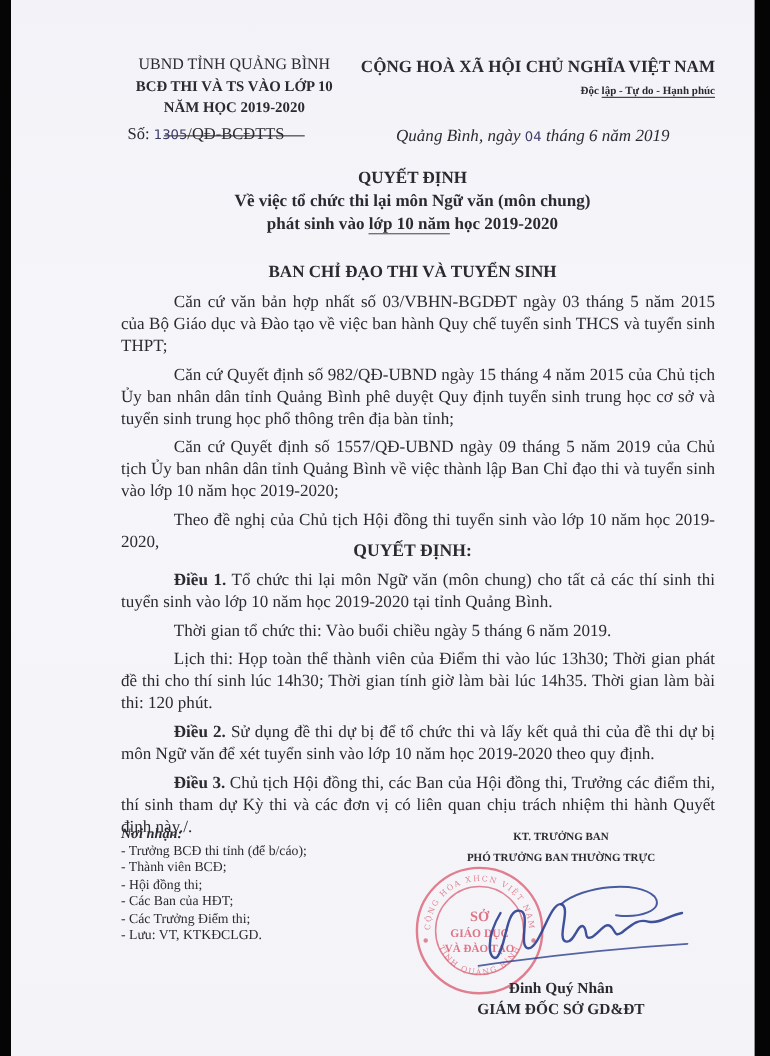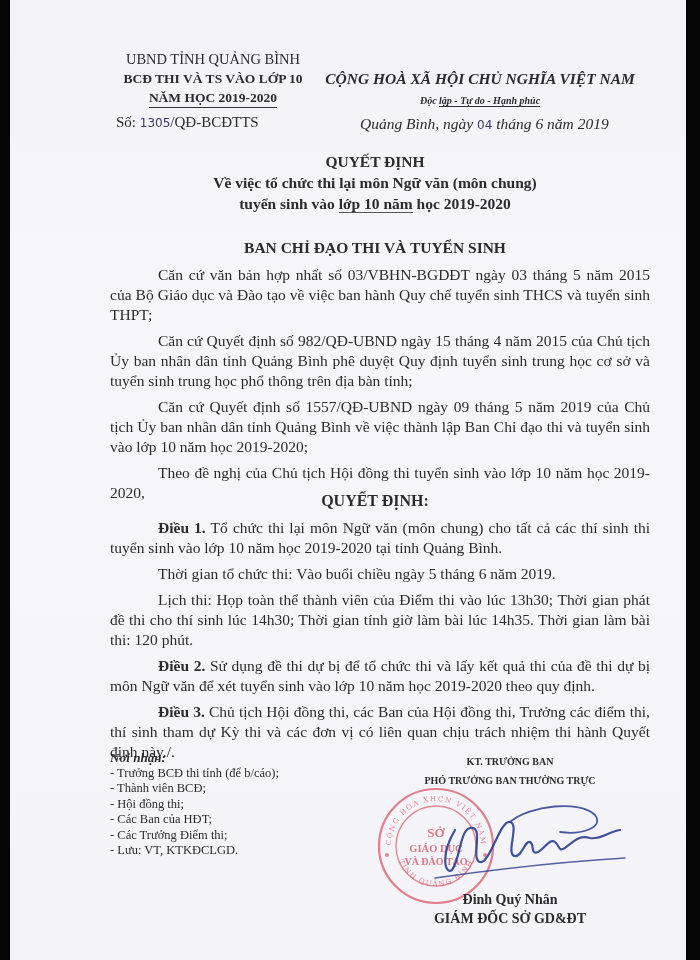--- a/index.html
+++ b/index.html
@@ -11,24 +11,24 @@
     }
     .page {
       position: absolute; left: 10px; top: 0; width: 676px; height: 960px;
       background: linear-gradient(180deg, #f3f2f8 0%, #f6f6fa 40%, #f4f4f8 100%);
       overflow: hidden;
     }
     .abs { position: absolute; }
     .hdr-left { left: 98px; top: 50px; width: 210px; text-align: center; font-size: 14.5px; line-height: 19px; }
     .hdr-left .l1 { font-weight: normal; }
     .hdr-left .l2, .hdr-left .l3 { font-weight: bold; font-size: 13.5px; }
-    .hdr-left .l3 span { border-bottom: 1.5px solid #333; padding-bottom: 2px; }
+    .hdr-left .l3 span { border-bottom: 1.5px solid #333; padding-bottom: 18px; }
     .so-line { left: 106px; top: 114px; font-size: 15px; }
     .so-line .hand { font-family: "DejaVu Sans", sans-serif; font-size: 12px; color: #3a3a6a; letter-spacing: 0px; text-align: right; }
-    .hdr-right { left: 300px; top: 68px; width: 340px; text-align: center; font-size: 15.5px; line-height: 22px; font-weight: bold; font-style: italic; }
+    .hdr-right { left: 300px; top: 50px; width: 340px; text-align: right; font-size: 15.5px; line-height: 22px; font-weight: bold; }
     .hdr-right .l2 { font-size: 10px; }
     .hdr-right .l2 span.u { border-bottom: 1.5px solid #333; }
     .date-line { left: 350px; top: 115px; width: 300px; font-size: 15.5px; font-style: italic; }
     .date-line .hand { font-style: normal; font-family: "DejaVu Sans", sans-serif; font-size: 12px; color: #3a3a6a; }
     .title-block { left: 90px; top: 151px; width: 550px; text-align: center; font-weight: bold; font-size: 15.5px; line-height: 21px; }
     .title-block .u { border-bottom: 1.5px solid #555; }
     .board { left: 90px; top: 239px; width: 550px; text-align: center; font-weight: bold; font-size: 15.5px; }
     .body { left: 100px; width: 540px; font-size: 15.5px; line-height: 20px; text-align: justify; }
     .body p { margin: 0; text-indent: 48px; }
     .decision-hd { left: 90px; top: 492px; width: 550px; text-align: center; font-weight: bold; font-size: 16px; }
@@ -57,21 +57,21 @@
     <div>CỘNG HOÀ XÃ HỘI CHỦ NGHĨA VIỆT NAM</div>
     <div class="l2"><span>Độc </span><span class="u">lập - Tự do - Hạnh phúc</span></div>
   </div>
   <div class="abs date-line">
     <span>Quảng Bình, ngày </span><span class="hand">04</span><span> tháng 6 năm 2019</span>
   </div>
 
   <div class="abs title-block">
     <div>QUYẾT ĐỊNH</div>
     <div>Về việc tổ chức thi lại môn Ngữ văn (môn chung)</div>
-    <div><span>tuyển sinh vào </span><span class="u">lớp 10 năm</span><span> học 2019-2020</span></div>
+    <div><span>phát sinh vào </span><span class="u">lớp 10 năm</span><span> học 2019-2020</span></div>
   </div>
 
   <div class="abs board">BAN CHỈ ĐẠO THI VÀ TUYỂN SINH</div>
 
   <div class="abs body" style="top:265px">
     <p style="margin-bottom:6px">Căn cứ văn bản hợp nhất số 03/VBHN-BGDĐT ngày 03 tháng 5 năm 2015 của Bộ Giáo dục và Đào tạo về việc ban hành Quy chế tuyển sinh THCS và tuyển sinh THPT;</p>
     <p style="margin-bottom:6px">Căn cứ Quyết định số 982/QĐ-UBND ngày 15 tháng 4 năm 2015 của Chủ tịch Ủy ban nhân dân tỉnh Quảng Bình phê duyệt Quy định tuyển sinh trung học cơ sở và tuyển sinh trung học phổ thông trên địa bàn tỉnh;</p>
     <p style="margin-bottom:6px">Căn cứ Quyết định số 1557/QĐ-UBND ngày 09 tháng 5 năm 2019 của Chủ tịch Ủy ban nhân dân tỉnh Quảng Bình về việc thành lập Ban Chỉ đạo thi và tuyển sinh vào lớp 10 năm học 2019-2020;</p>
     <p>Theo đề nghị của Chủ tịch Hội đồng thi tuyển sinh vào lớp 10 năm học 2019-2020,</p>
   </div>

